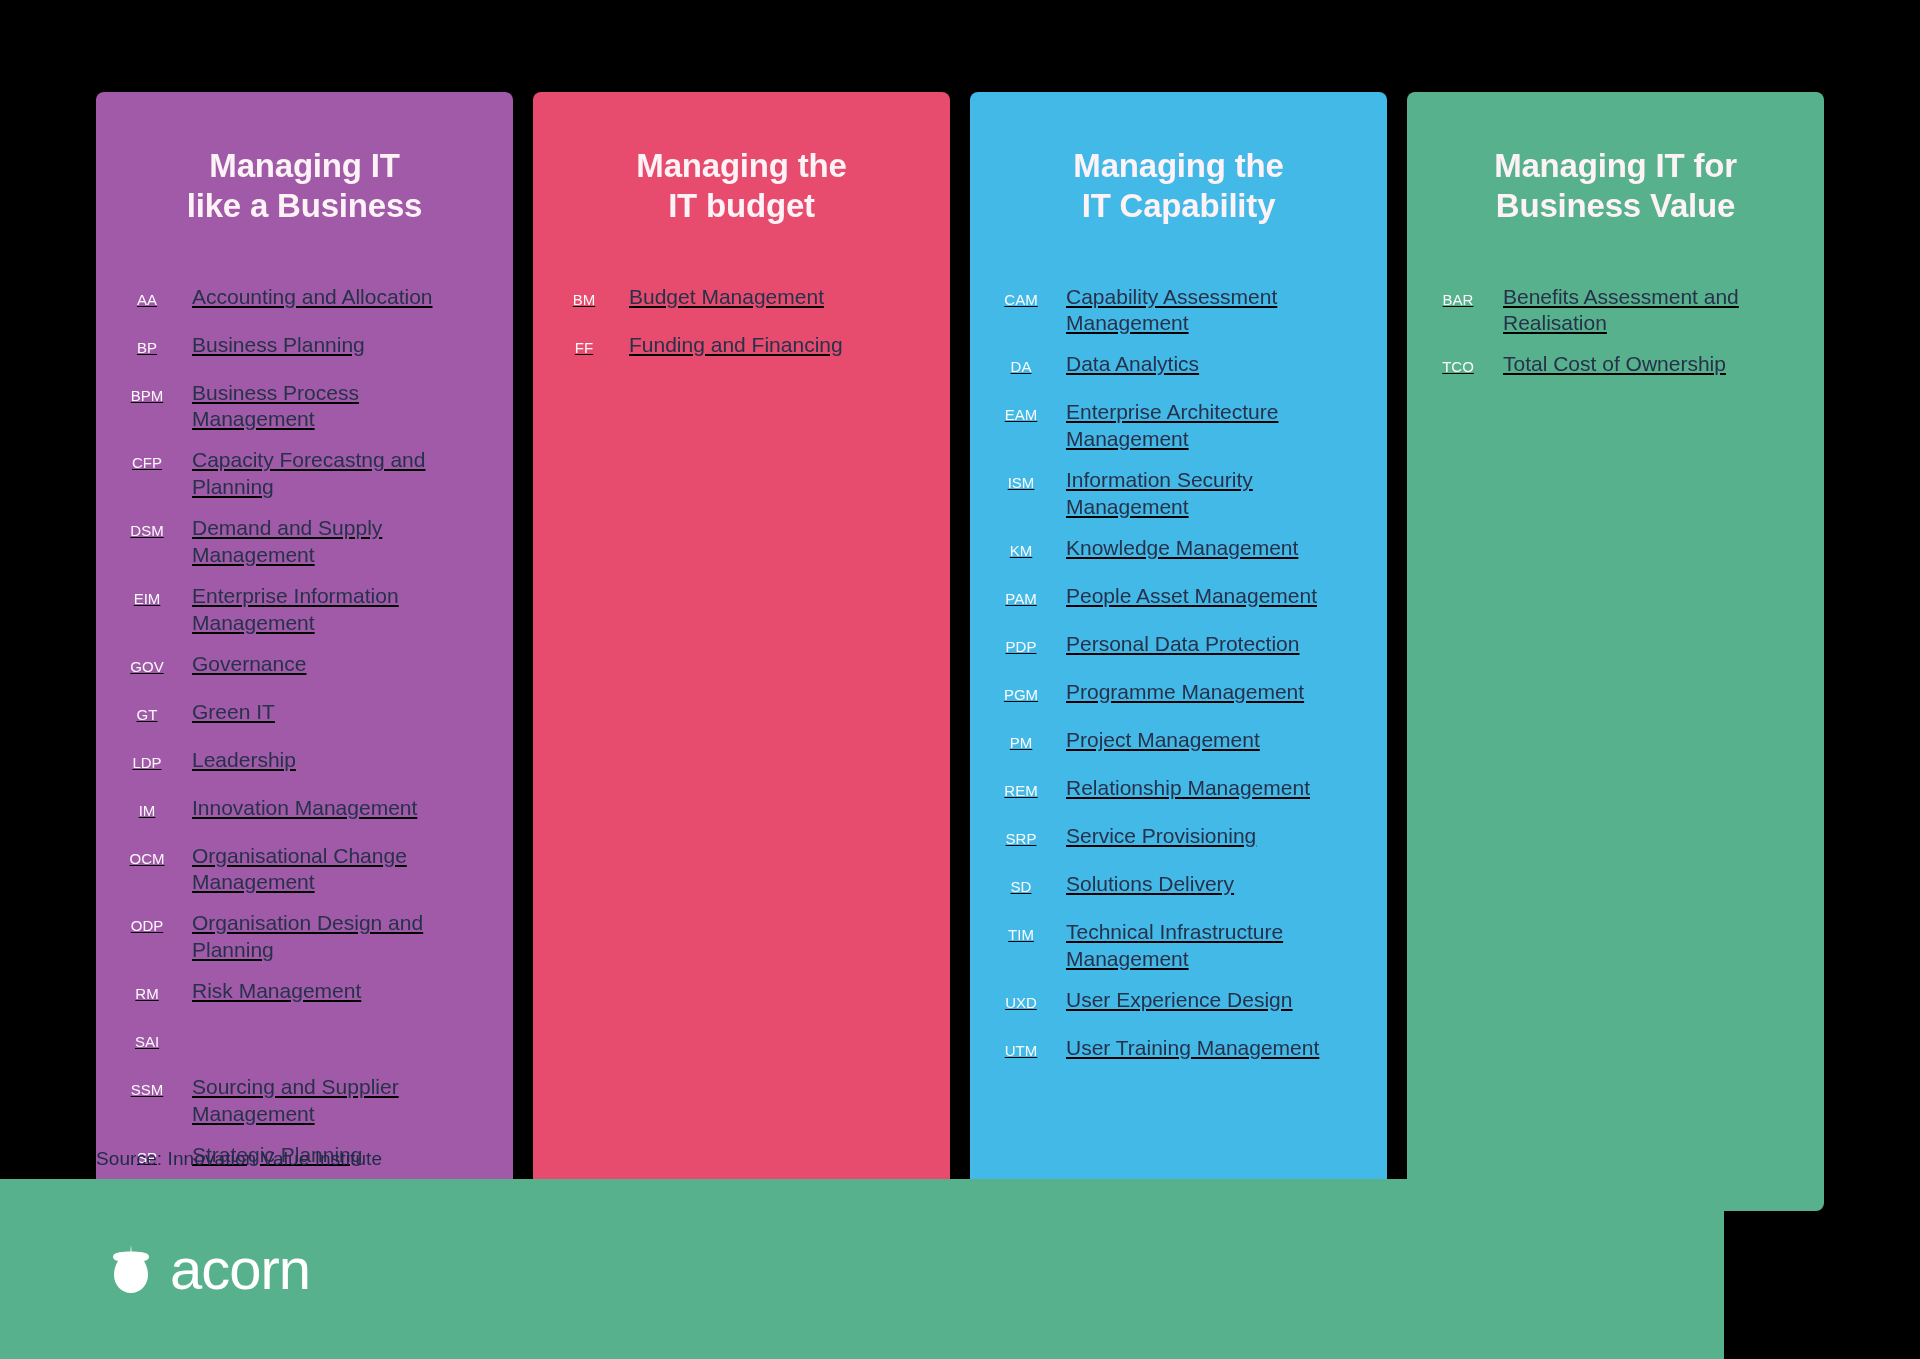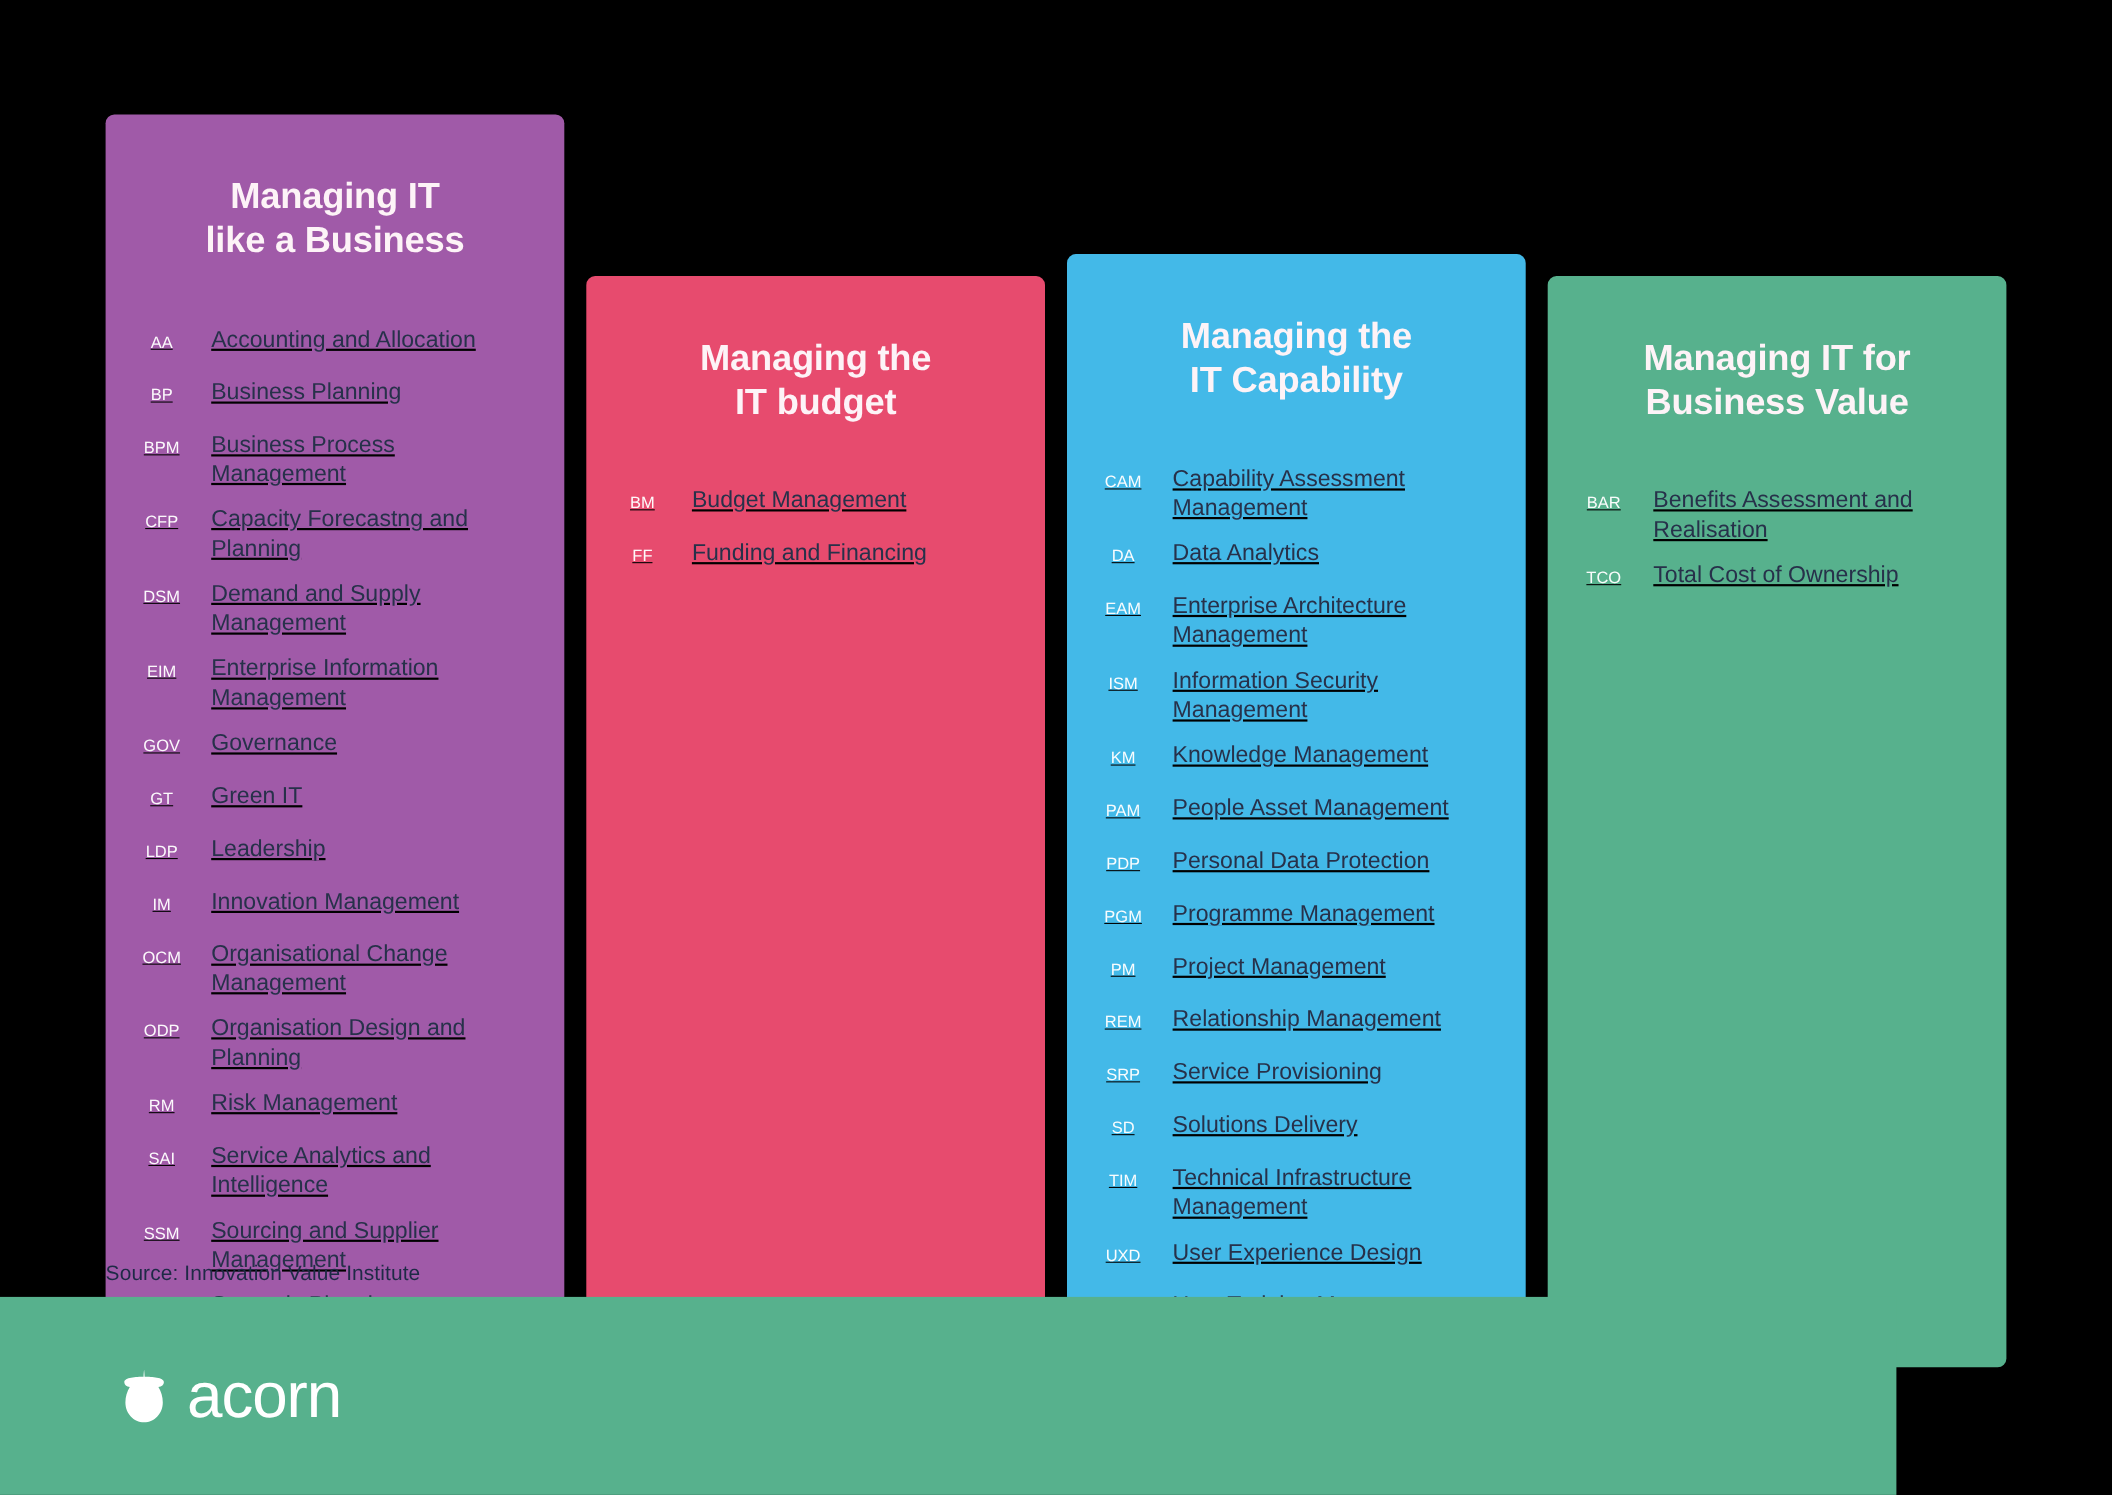--- a/index.html
+++ b/index.html
@@ -12,25 +12,24 @@
   }
   #root {
     position: relative;
     width: 1920px;
     height: 1359px;
     background: #000000;
   }
   .board {
     position: absolute;
     left: 96px;
-    top: 104px;
+    top: 92px;
     width: 1728px;
     display: flex;
     gap: 20px;
-    align-items: flex-end;
   }
   .card {
     flex: 1 1 0;
     border-radius: 8px;
     padding: 0 0 28px 0;
     min-height: 992px;
     display: flex;
     flex-direction: column;
   }
   .card-title {
@@ -164,21 +163,20 @@
           <div class="row">
             <div class="abbr">ODP</div>
             <div class="label">Organisation Design and Planning</div>
           </div>
           <div class="row">
             <div class="abbr">RM</div>
             <div class="label">Risk Management</div>
           </div>
           <div class="row">
             <div class="abbr">SAI</div>
-            <div class="label">Service Analytics and Intelligence</div>
           </div>
           <div class="row">
             <div class="abbr">SSM</div>
             <div class="label">Sourcing and Supplier Management</div>
           </div>
           <div class="row">
             <div class="abbr">SP</div>
             <div class="label">Strategic Planning</div>
           </div>
         </div>

